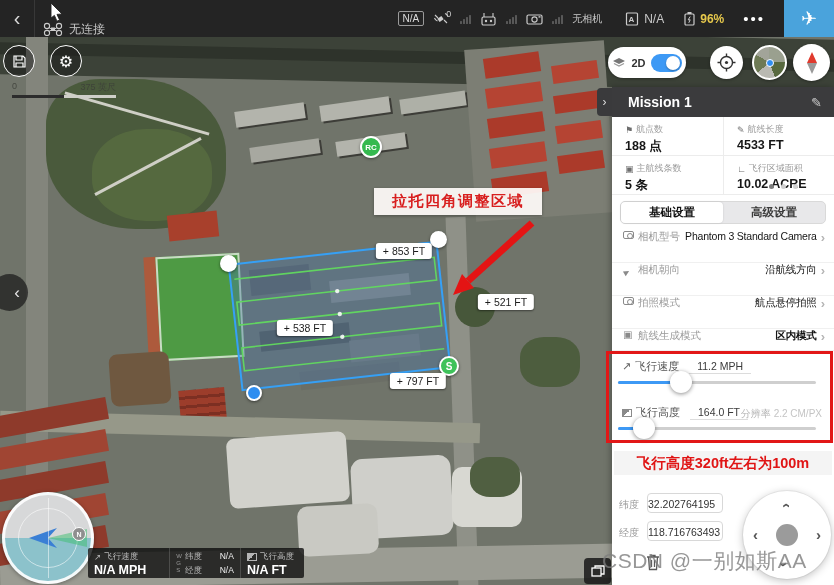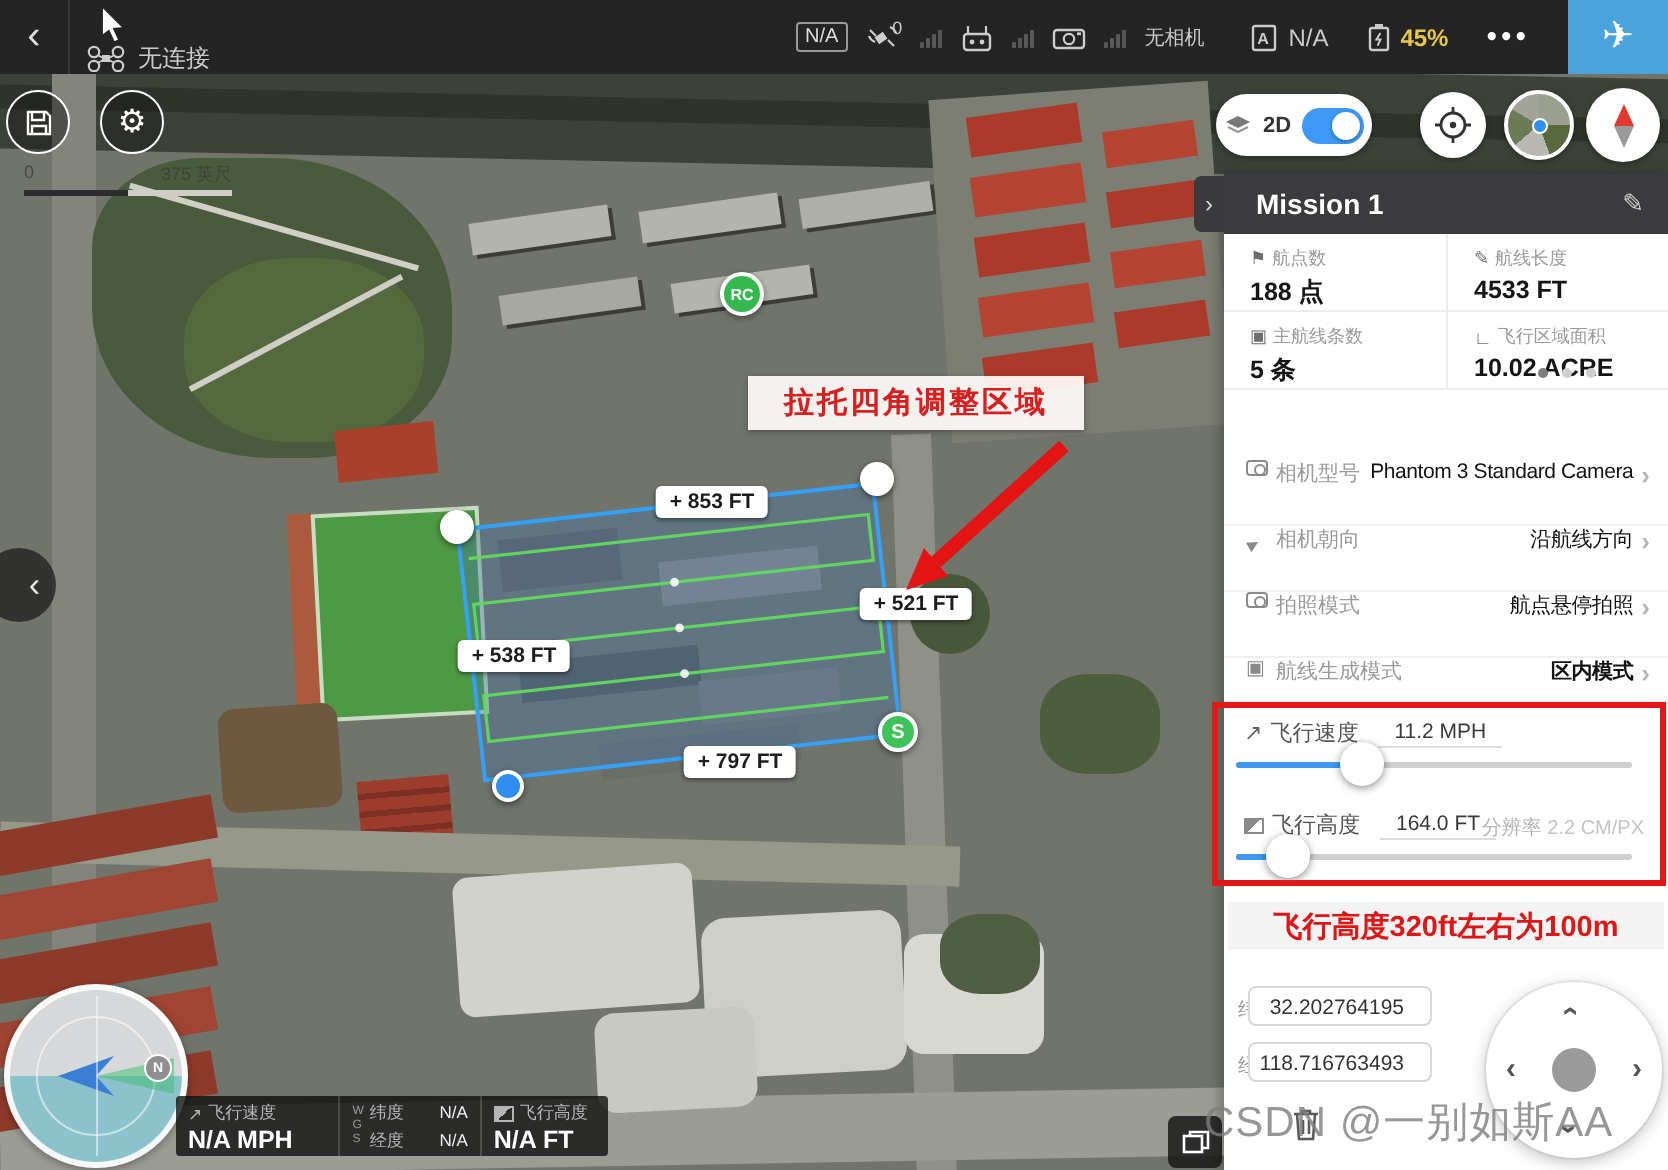--- a/index.html
+++ b/index.html
@@ -36,21 +36,21 @@
   .poly{position:absolute;left:234px;top:215px;width:211px;height:128px;transform:rotate(-6.3deg);
         background:rgba(72,116,168,.38);border:2px solid #36a0f5;box-sizing:border-box;}
   .handle{position:absolute;border-radius:50%;box-sizing:border-box;cursor:pointer;box-shadow:0 1px 3px rgba(0,0,0,.5);}
   .h-white{width:17px;height:17px;background:#fff;}
   .h-blue{width:16px;height:16px;background:#2f8ef0;border:2px solid #fff;}
   .h-green{width:20px;height:20px;background:#3ec25a;border:2px solid #fff;color:#fff;font-size:10px;font-weight:bold;
            display:flex;align-items:center;justify-content:center;}
   .rcmark{position:absolute;left:360px;top:99px;width:22px;height:22px;border-radius:50%;background:#35b94f;border:2px solid #fff;
           color:#fff;font-size:8px;font-weight:bold;display:flex;align-items:center;justify-content:center;box-sizing:border-box;box-shadow:0 1px 3px rgba(0,0,0,.4);}
   .dpill{position:absolute;transform:translate(-50%,-50%);background:#fff;border-radius:3px;padding:2px 7px;
-         font-size:10.5px;font-weight:bold;color:#1d1d1d;white-space:nowrap;box-shadow:0 1px 2px rgba(0,0,0,.45);}
+         font-size:10.5px;font-weight:normal;color:#1d1d1d;white-space:nowrap;box-shadow:0 1px 2px rgba(0,0,0,.45);margin-left:48px;}
   .redtip{position:absolute;left:374px;top:151px;width:168px;height:27px;background:rgba(255,252,250,.92);
           color:#d81f1f;font-size:15px;font-weight:bold;letter-spacing:1.5px;display:flex;align-items:center;justify-content:center;
           box-shadow:0 1px 3px rgba(0,0,0,.3);}
   
   .comp{position:absolute;left:2px;top:455px;width:86px;height:86px;border-radius:50%;
         border:3px solid rgba(255,255,255,.9);box-sizing:content-box;
         background:linear-gradient(#d7d8d9 0 50%,#8cc2cb 50% 100%);box-shadow:0 1px 4px rgba(0,0,0,.35);}
   .comp::before{content:"";position:absolute;inset:13px;border:1px solid rgba(255,255,255,.55);border-radius:50%;}
   .comp::after{content:"";position:absolute;left:50%;top:4%;width:1px;height:92%;background:rgba(255,255,255,.5);}
   .nbadge{position:absolute;left:72px;top:490px;width:14px;height:14px;border-radius:50%;background:#8f8f8f;border:1.5px solid #fff;
@@ -110,21 +110,21 @@
   .sl-lab{position:absolute;left:10px;display:flex;align-items:center;font-size:11px;color:#555;gap:4px;}
   .sl-val{font-size:10.5px;color:#3a3a3a;border-bottom:1px solid #dcdcdc;padding:0 8px 1px;margin-left:6px;}
   .res{position:absolute;right:12px;font-size:10px;color:#b3b3b3;}
   .track{position:absolute;left:6px;width:198px;height:3px;background:#cfcfcf;border-radius:2px;}
   .fill{position:absolute;left:0;top:0;height:3px;background:#3d99f5;border-radius:2px;}
   .thumb{position:absolute;top:-10px;width:22px;height:22px;border-radius:50%;background:#fff;box-shadow:0 1px 4px rgba(0,0,0,.45);cursor:pointer;}
   .redbox{position:absolute;left:606px;top:351px;width:227px;height:92px;border:3px solid #e21717;box-sizing:border-box;z-index:25;pointer-events:none;}
   .rednote{position:absolute;left:2px;top:364px;width:218px;height:24px;background:#f4f4f4;color:#e01515;
            font-size:14.5px;font-weight:bold;display:flex;align-items:center;justify-content:center;white-space:nowrap;}
   .coordlab{position:absolute;left:7px;font-size:10px;color:#999;}
-  .coordbox{position:absolute;left:12px;width:92px;height:20px;background:#fff;border:1px solid #d8d8d8;border-radius:4px;
+  .coordbox{position:absolute;left:35px;width:76px;height:20px;background:#fff;border:1px solid #d8d8d8;border-radius:4px;
             font-size:10.5px;color:#333;text-align:right;line-height:20px;padding-right:13px;box-sizing:border-box;}
   .dpad{position:absolute;left:131px;top:404px;width:88px;height:88px;border-radius:50%;background:#fff;
         box-shadow:0 0 0 1px rgba(0,0,0,.05),0 2px 8px rgba(0,0,0,.25);}
   .dpad .c{position:absolute;left:33px;top:33px;width:22px;height:22px;border-radius:50%;background:#9b9b9b;cursor:pointer;}
   .dk{position:absolute;color:#555;font-size:15px;font-weight:bold;cursor:pointer;line-height:1;}
   .watermark{position:absolute;left:602px;top:547px;width:232px;font-size:21px;color:rgba(125,125,125,.8);z-index:45;white-space:nowrap;letter-spacing:.5px;pointer-events:none;}
   .trash{position:absolute;left:645px;top:553px;z-index:12;}
   svg{display:block;}
 </style>
 </head>
@@ -342,21 +342,21 @@
           <text x="3.6" y="11" font-size="8" fill="#ccc" font-family="sans-serif" font-weight="bold">A</text>
         </svg>
       <span style="color:#c9c9c9;font-size:12px;">N/A</span>
     </span>
     <span style="display:flex;align-items:center;gap:4px;margin-left:10px;">
       <svg width="13" height="15" viewBox="0 0 13 15">
           <rect x="2" y="3" width="9" height="11" rx="1" fill="none" stroke="#ccc" stroke-width="1.2"></rect>
           <rect x="4.5" y="1" width="4" height="2" fill="#ccc"></rect>
           <path d="M7.2,5.5 L5.2,8.8 h2 L5.8,11.8" stroke="#ccc" stroke-width="1" fill="none"></path>
         </svg>
-      <span class="batt">45%</span>
+      <span class="batt">96%</span>
     </span>
     <span class="morebtn">•••</span>
     <div class="planebtn">
         <span>✈</span>
       </div>
   </div>
 </div>
 <svg class="cursor-svg" width="14" height="20" viewBox="0 0 14 20">
     <path d="M1,1 L12,12 L7,12.4 L9.6,18 L7,19.2 L4.4,13.4 L1,16 Z" fill="#fff" stroke="#222" stroke-width="0.9"></path>
   </svg>
@@ -418,20 +418,24 @@
           <span>飞行区域面积</span>
         </div>
       <div class="sv">10.02 ACRE</div>
     </div>
   </div>
   <div class="dots">
       <i></i>
       <i></i>
       <i></i>
     </div>
+  <div class="tabs">
+    <div class="tab on">基础设置</div>
+    <div class="tab">高级设置</div>
+  </div>
   <div class="rows">
     <div class="prow" style="border-top:none;">
       <span class="ig"><span class="ic-cam"></span></span>
       <span class="rl">相机型号</span>
       <span class="rv">Phantom 3 Standard Camera</span>
       <span class="ch">›</span>
     </div>
     <div class="prow">
       <span class="ig" style="transform:rotate(-30deg);font-size:11px;">▸</span>
       <span class="rl">相机朝向</span>

